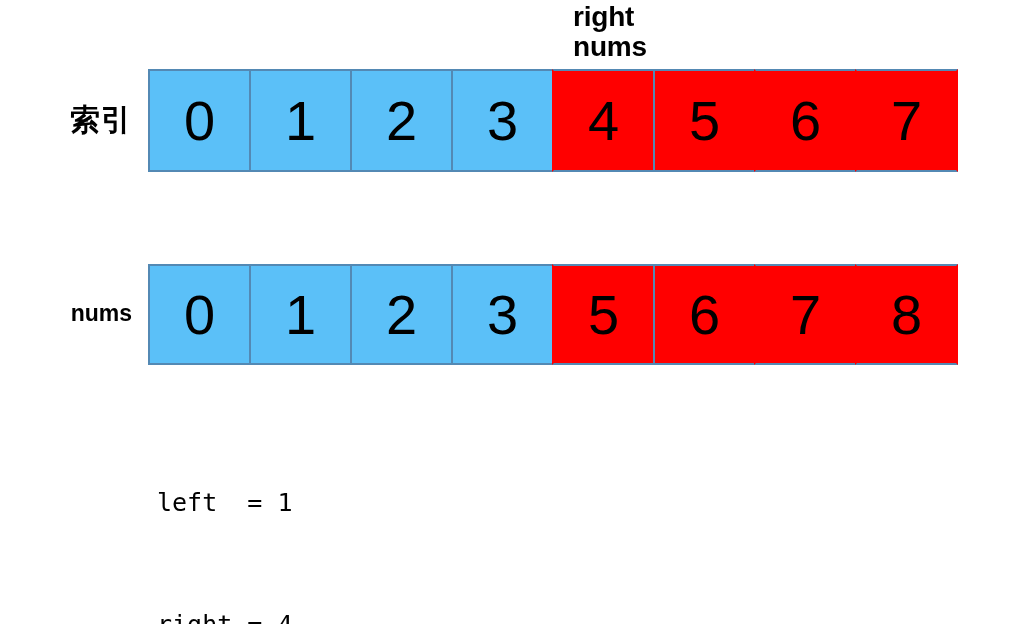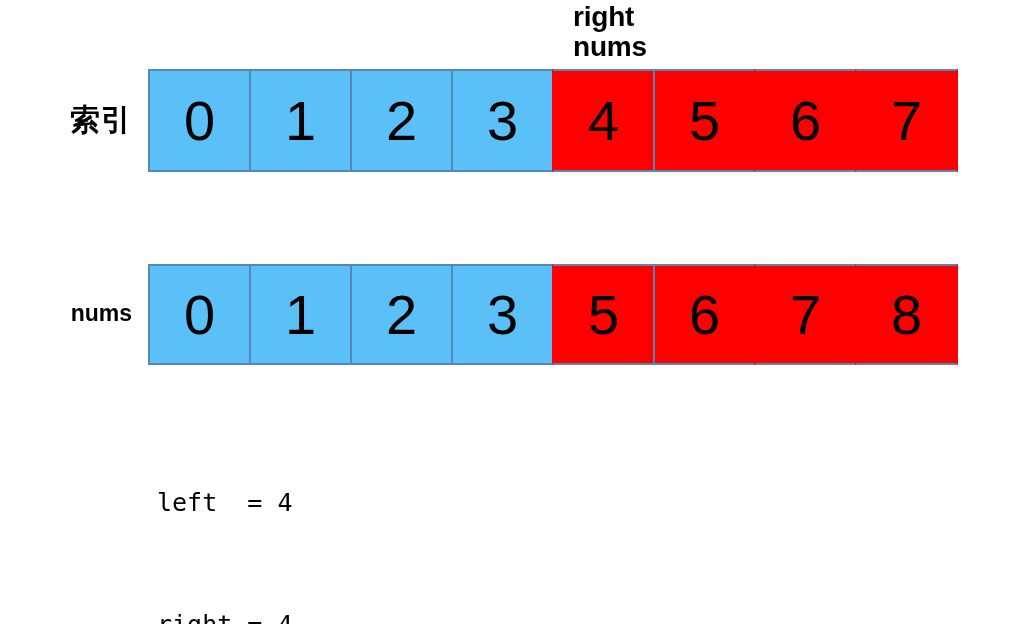--- a/index.html
+++ b/index.html
@@ -133,17 +133,17 @@
       <div class="cell blue">1</div>
       <div class="cell blue">2</div>
       <div class="cell blue">3</div>
       <div class="cell red">5</div>
       <div class="cell red outlined">6</div>
       <div class="cell red">7</div>
       <div class="cell red">8</div>
     </div>
 
   <div class="var-readout">
-    <span class="var-line">left  = 4</span>
+    <span class="var-line">left  = 1</span>
     <span class="var-line">right = 4</span>
   </div>
 
 </div>
 
 </body></html>

